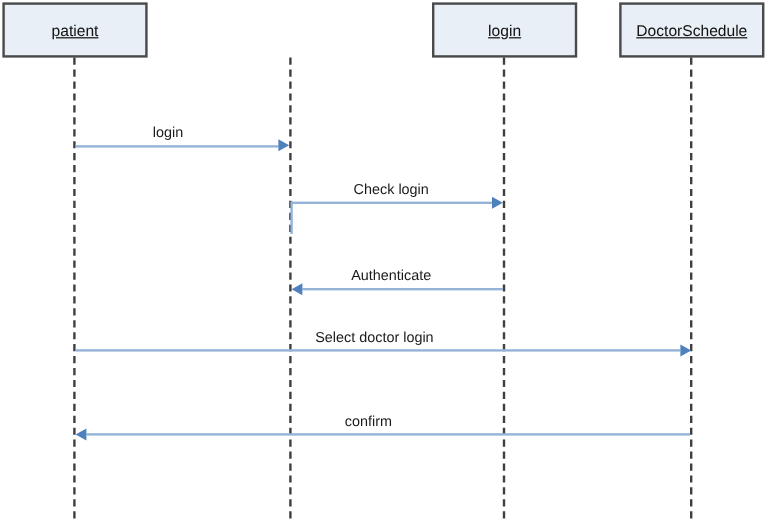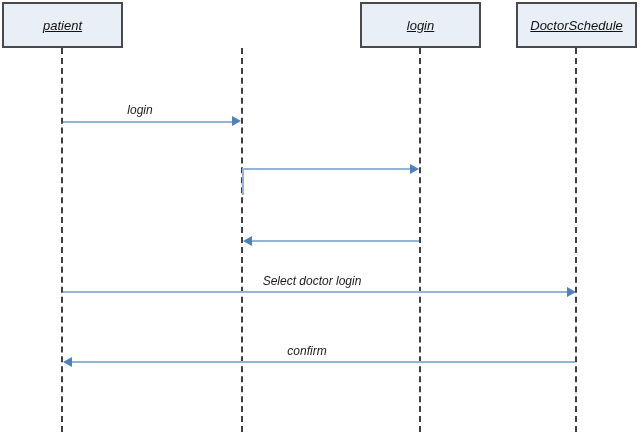--- a/index.html
+++ b/index.html
@@ -2,21 +2,20 @@
 <html><head>
 <meta charset="utf-8">
 <style>
   html,body{margin:0;padding:0;background:#ffffff;}
   .canvas{
     position:relative;
     width:641px;height:437px;
     background:#ffffff;
     font-family:"Liberation Sans", sans-serif;
     overflow:hidden;
-    font-style:italic;
   }
   .actor{
     position:absolute;top:2px;
     width:121px;height:46px;box-sizing:border-box;
     background:#e9eff7;
     border:2px solid #4a4a4a;
     display:flex;align-items:center;justify-content:center;
   }
   .actor-label{
     font-size:13px;color:#111111;
@@ -63,24 +62,26 @@
 
   <div class="lifeline" style="left:61px"></div>
   <div class="lifeline" style="left:241px"></div>
   <div class="lifeline" style="left:419px"></div>
   <div class="lifeline" style="left:575px"></div>
 
   <div class="msg-label" style="left:30px;top:103px">login</div>
   <div class="msg-line" style="left:63px;top:121px;width:169px"></div>
   <div class="head head-right" style="left:232px;top:116px"></div>
 
+  <div class="msg-label" style="left:216px;top:151px">Check login</div>
   <div class="msg-line" style="left:243px;top:168px;width:167px"></div>
   <div class="head head-right" style="left:410px;top:164px"></div>
   <div class="stub" style="left:242px;top:168px;height:27px"></div>
 
+  <div class="msg-label" style="left:216px;top:222px">Authenticate</div>
   <div class="msg-line" style="left:252px;top:240px;width:167px"></div>
   <div class="head head-left" style="left:243px;top:236px"></div>
 
   <div class="msg-label" style="left:202px;top:274px">Select doctor login</div>
   <div class="msg-line" style="left:63px;top:291px;width:504px"></div>
   <div class="head head-right" style="left:567px;top:287px"></div>
 
   <div class="msg-label" style="left:197px;top:344px">confirm</div>
   <div class="msg-line" style="left:72px;top:361px;width:503px"></div>
   <div class="head head-left" style="left:63px;top:357px"></div>

